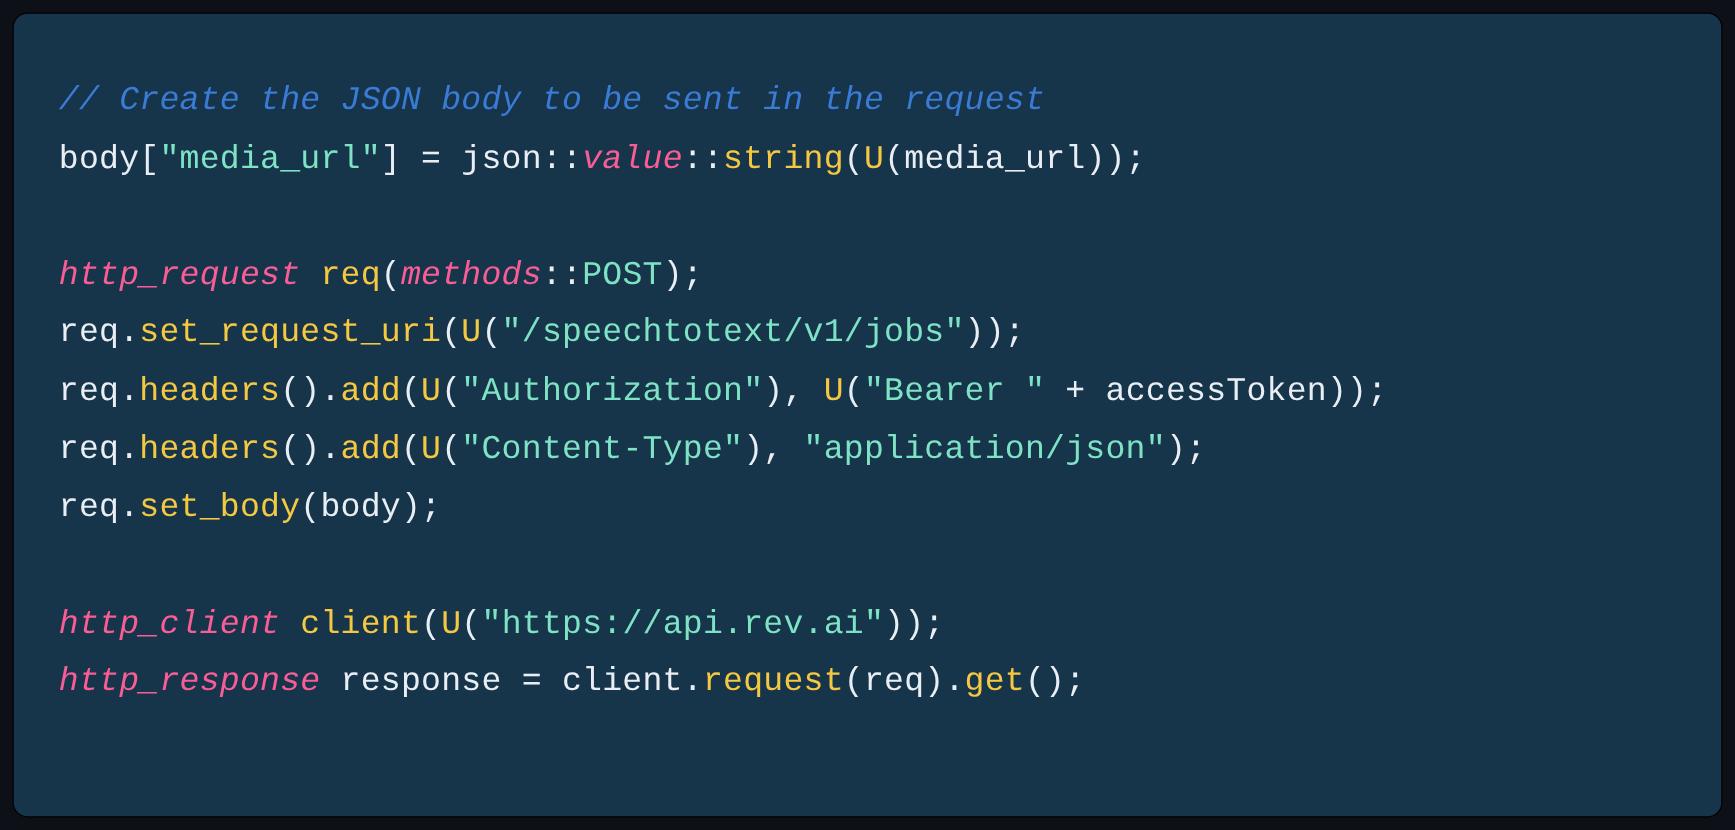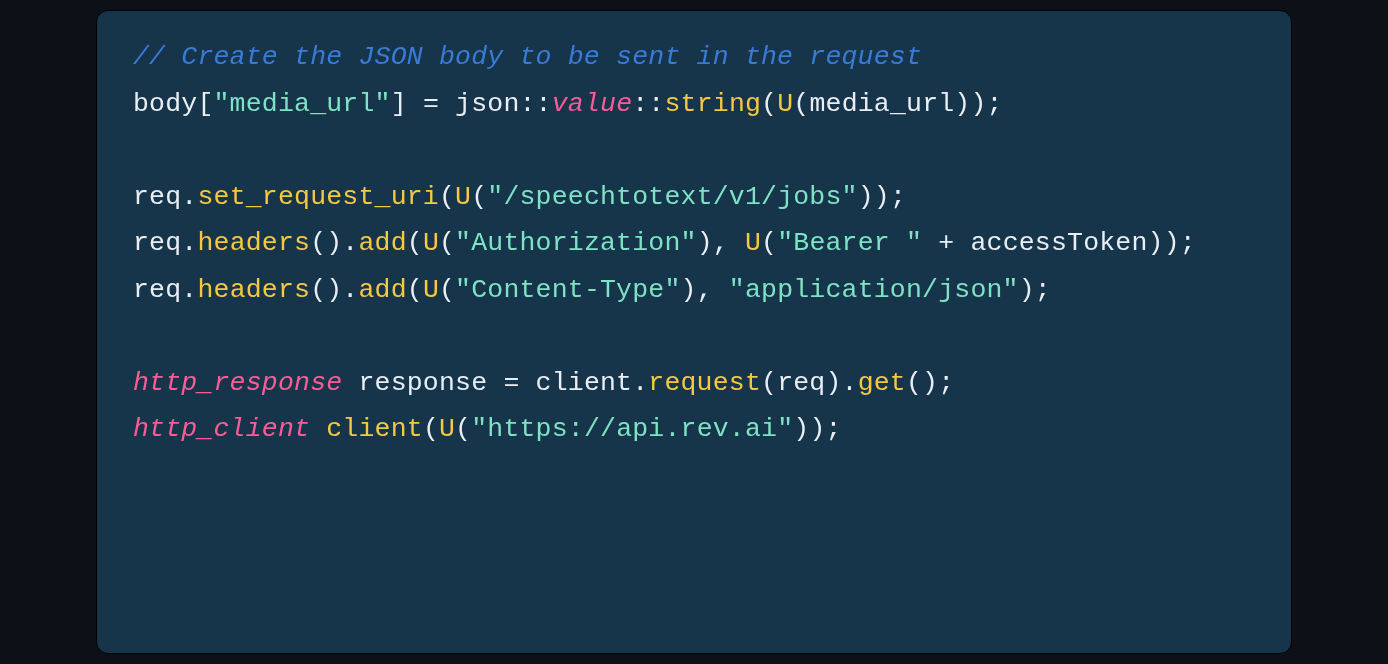--- a/index.html
+++ b/index.html
@@ -9,23 +9,23 @@
     height: 664px;
     display: flex;
     align-items: center;
     justify-content: center;
     font-family: ui-monospace, SFMono-Regular, "SF Mono", Menlo, Consolas, "Liberation Mono", monospace;
   }
   .code-block {
     background: #16344a;
     border: 1px solid #000;
     border-radius: 12px;
-    width: 1196px;
+    width: 1368px;
     height: 644px;
-    padding: 23px 36px;
+    padding: 46px 36px;
     overflow: hidden;
   }
   .code-line {
     font-size: 26.5px;
     line-height: 46.5px;
     white-space: pre;
     font-weight: 500;
     letter-spacing: 0.2px;
   }
   .tok-comment { color: #3a7bd5; font-style: italic; }
@@ -43,27 +43,29 @@
 
 <div class="code-block">
 
 <div class="code-line"><span class="tok-comment">// Create the JSON body to be sent in the request</span></div>
 
 
 <div class="code-line"><span class="tok-default">body[</span><span class="tok-string">"media_url"</span><span class="tok-default">] </span><span class="tok-op">=</span><span class="tok-default"> </span><span class="tok-default">json</span><span class="tok-scope">::</span><span class="tok-type">value</span><span class="tok-scope">::</span><span class="tok-func">string</span><span class="tok-punct">(</span><span class="tok-func">U</span><span class="tok-punct">(</span><span class="tok-default">media_url</span><span class="tok-punct">)</span><span class="tok-punct">);</span></div>
 
 <div class="code-line">&nbsp;</div>
 
+<div class="code-line"><span class="tok-type">http_request</span><span class="tok-default"> </span><span class="tok-func">req</span><span class="tok-punct">(</span><span class="tok-type">methods</span><span class="tok-scope">::</span><span class="tok-const">POST</span><span class="tok-punct">);</span></div>
 
 <div class="code-line"><span class="tok-default">req.</span><span class="tok-func">set_request_uri</span><span class="tok-punct">(</span><span class="tok-func">U</span><span class="tok-punct">(</span><span class="tok-string">"/speechtotext/v1/jobs"</span><span class="tok-punct">)</span><span class="tok-punct">);</span></div>
 
 <div class="code-line"><span class="tok-default">req.</span><span class="tok-func">headers</span><span class="tok-punct">().</span><span class="tok-func">add</span><span class="tok-punct">(</span><span class="tok-func">U</span><span class="tok-punct">(</span><span class="tok-string">"Authorization"</span><span class="tok-punct">), </span><span class="tok-func">U</span><span class="tok-punct">(</span><span class="tok-string">"Bearer "</span><span class="tok-op"> + </span><span class="tok-default">accessToken</span><span class="tok-punct">)</span><span class="tok-punct">);</span></div>
 
 <div class="code-line"><span class="tok-default">req.</span><span class="tok-func">headers</span><span class="tok-punct">().</span><span class="tok-func">add</span><span class="tok-punct">(</span><span class="tok-func">U</span><span class="tok-punct">(</span><span class="tok-string">"Content-Type"</span><span class="tok-punct">), </span><span class="tok-string">"application/json"</span><span class="tok-punct">);</span></div>
 
+<div class="code-line"><span class="tok-default">req.</span><span class="tok-func">set_body</span><span class="tok-punct">(</span><span class="tok-default">body</span><span class="tok-punct">);</span></div>
 
 <div class="code-line">&nbsp;</div>
 
+<div class="code-line"><span class="tok-type">http_client</span><span class="tok-default"> </span><span class="tok-func">client</span><span class="tok-punct">(</span><span class="tok-func">U</span><span class="tok-punct">(</span><span class="tok-string">"https://api.rev.ai"</span><span class="tok-punct">)</span><span class="tok-punct">);</span></div>
+
 <div class="code-line"><span class="tok-type">http_response</span><span class="tok-default"> response </span><span class="tok-op">=</span><span class="tok-default"> client.</span><span class="tok-func">request</span><span class="tok-punct">(req).</span><span class="tok-func">get</span><span class="tok-punct">();</span></div>
-
-<div class="code-line"><span class="tok-type">http_client</span><span class="tok-default"> </span><span class="tok-func">client</span><span class="tok-punct">(</span><span class="tok-func">U</span><span class="tok-punct">(</span><span class="tok-string">"https://api.rev.ai"</span><span class="tok-punct">)</span><span class="tok-punct">);</span></div>
 
 </div>
 
 </body></html>

